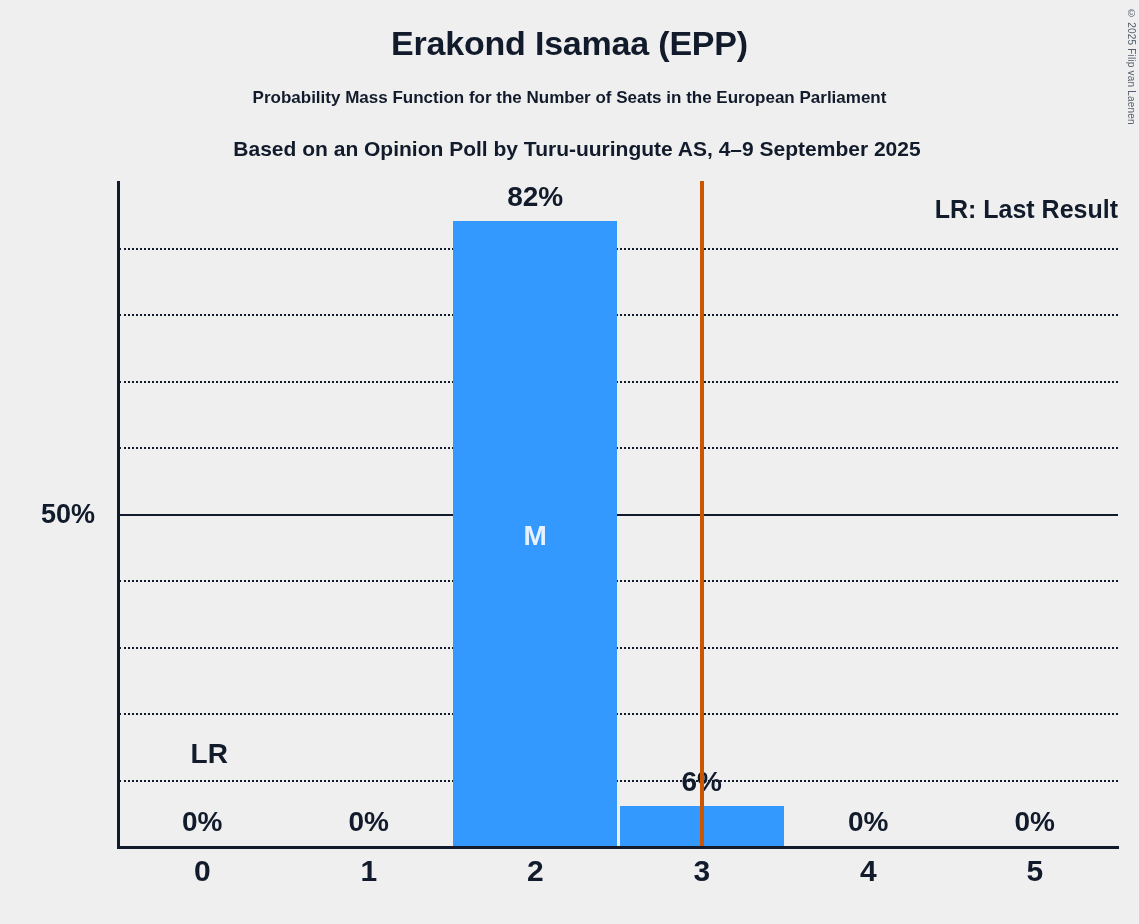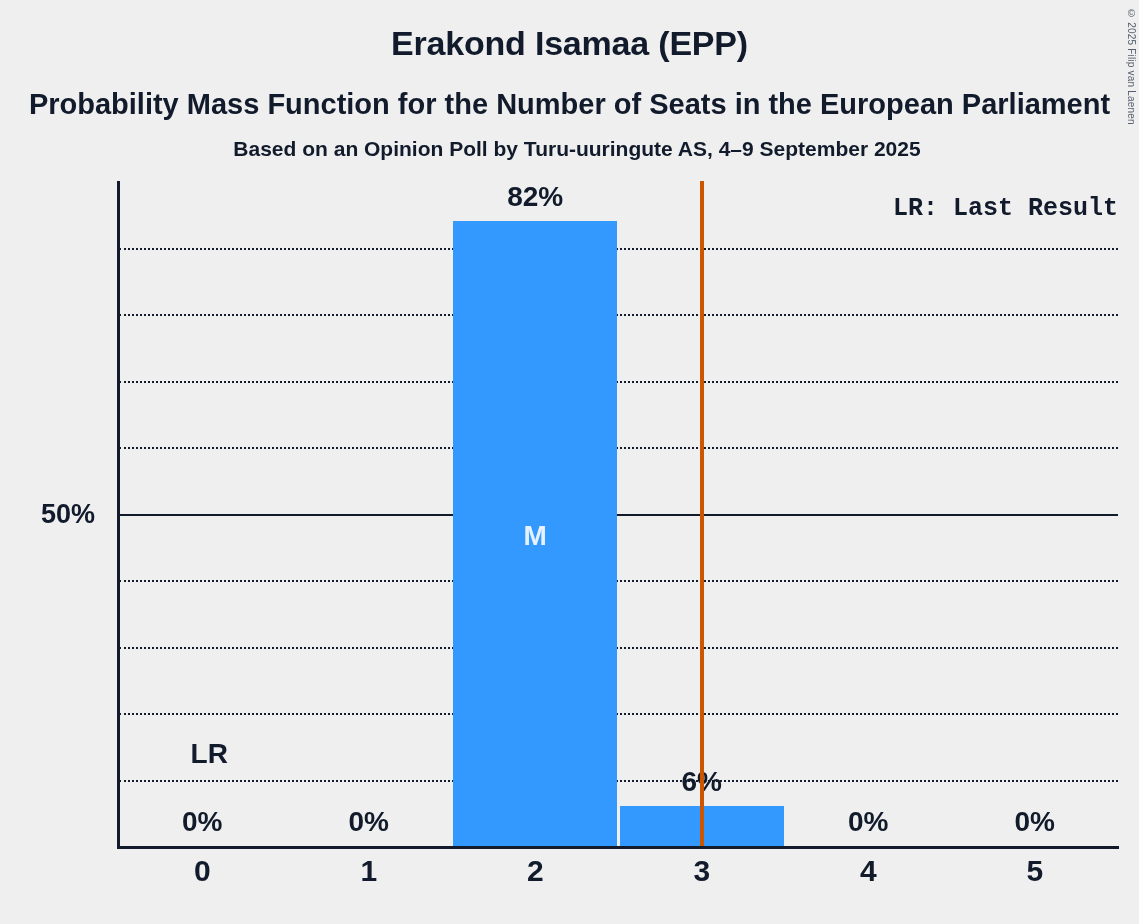--- a/index.html
+++ b/index.html
@@ -31,21 +31,21 @@
     font-weight: bold;
     letter-spacing: -0.2px;
     color: #121b2b;
   }
   .subtitle1 {
     position: absolute;
     left: 0;
     right: 0;
     top: 88px;
     text-align: center;
-    font-size: 29px;
+    font-size: 17px;
     font-weight: bold;
     color: #121b2b;
   }
   .subtitle2 {
     position: absolute;
     left: 0;
     right: 0;
     top: 137px;
     text-align: center;
     font-size: 21px;
@@ -157,21 +157,20 @@
     font-weight: bold;
     color: #121b2b;
   }
 
   
   .legend {
     position: absolute;
     right: 21px;
     top: 185px;
     text-align: right;
-    font-family: Liberation Mono, monospace;
   }
   .legend-row {
     font-size: 25px;
     font-weight: bold;
     color: #121b2b;
     line-height: 48px;
     white-space: nowrap;
   }
 </style>
 </head>

